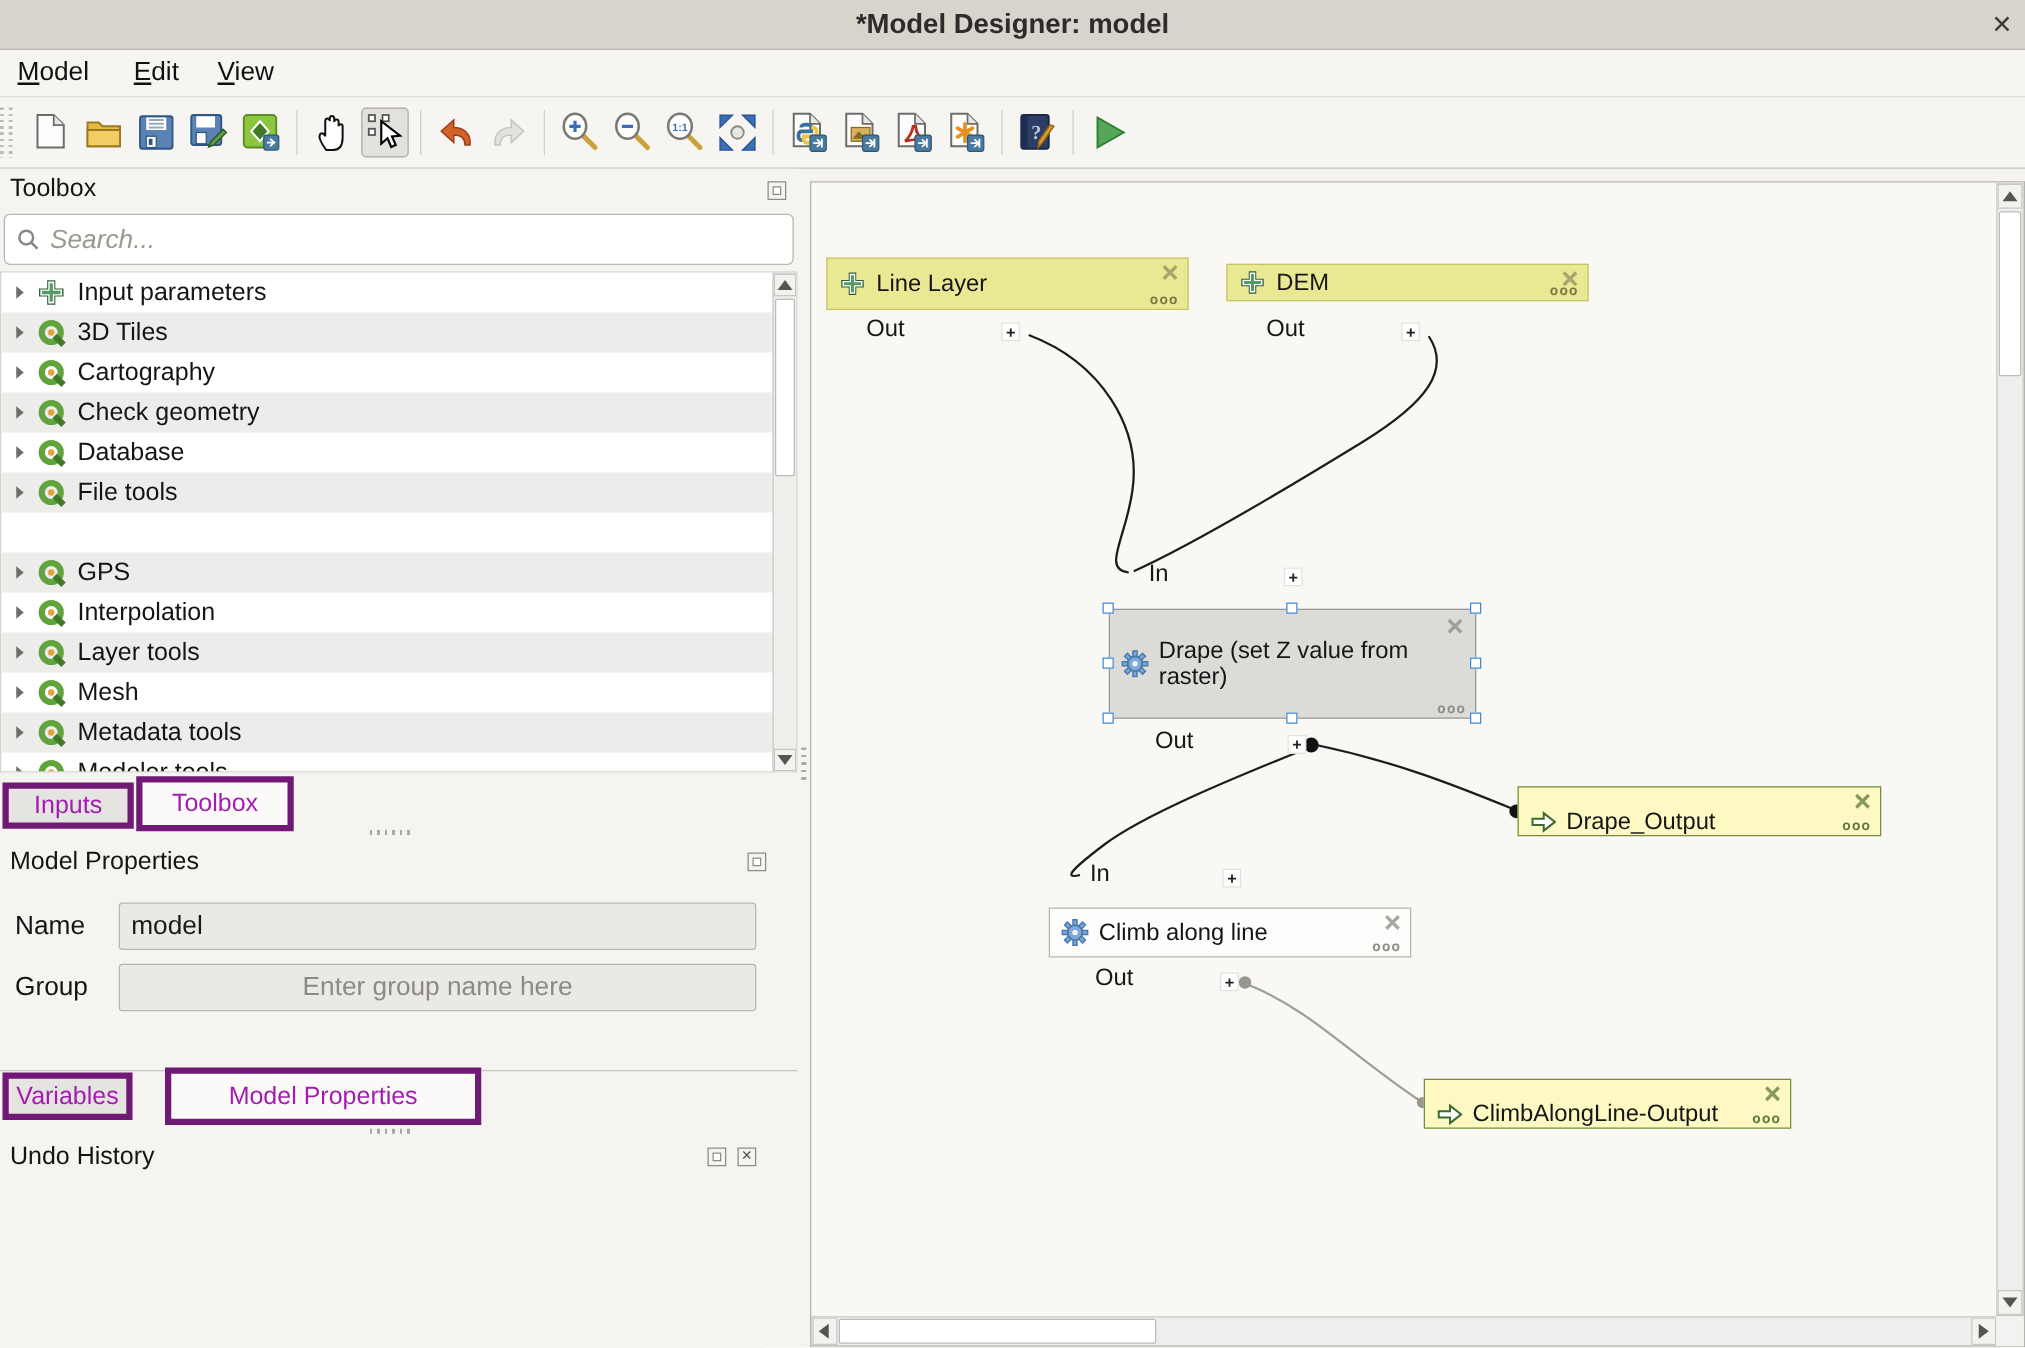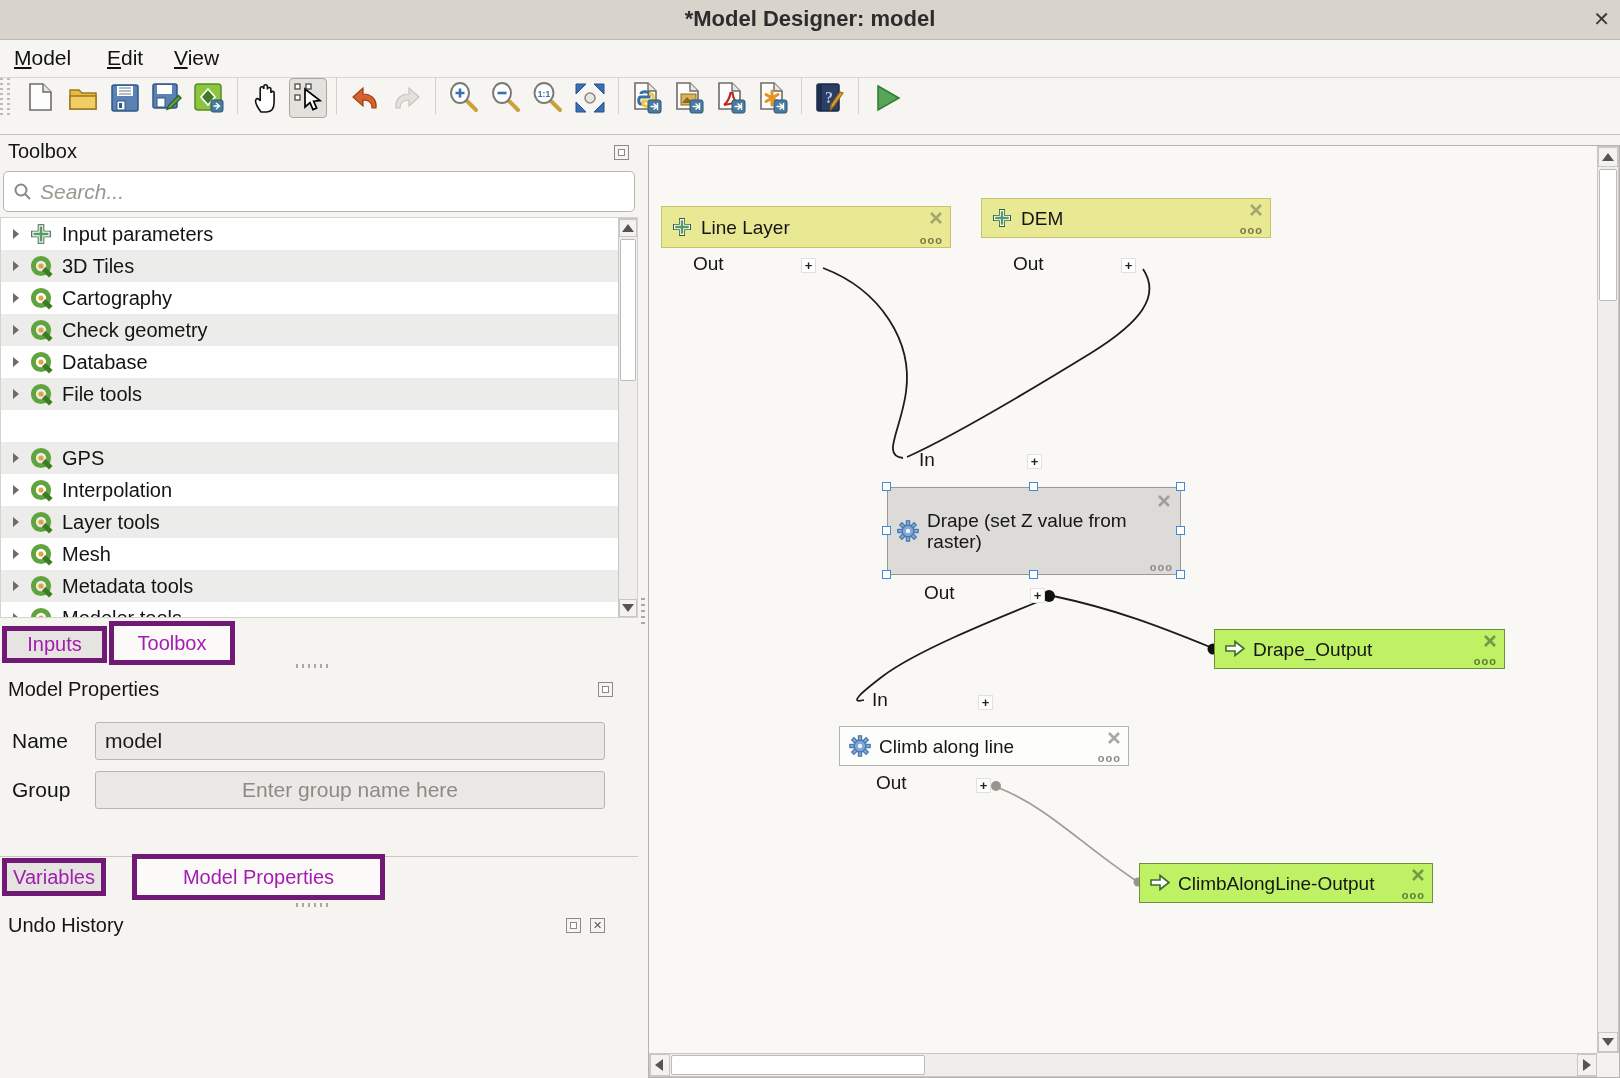--- a/index.html
+++ b/index.html
@@ -11,21 +11,21 @@
   .titlebar .ttl { position:absolute; left:0; top:6px; width:100%; text-align:center; font-size:22px; font-weight:700; color:#2c2c2c; }
   .titlebar .close { position:absolute; right:10px; top:7px; font-size:20px; font-weight:700; color:#3a3a3a; cursor:default; }
 
   
   .menubar { position:absolute; left:0; top:41px; width:1620px; height:37px; background:#f6f5f2; border-bottom:1px solid #d8d6d1; }
   .menubar .mi { position:absolute; top:5px; font-size:21px; color:#111; }
   .menubar .mi u { text-decoration:underline; }
   #m0{left:14px} #m1{left:107px} #m2{left:174px}
 
   
-  .toolbar { position:absolute; left:0; top:78px; width:1620px; height:57px; background:#f6f5f2; border-bottom:1px solid #c6c4c0; display:flex; align-items:flex-start; }
+  .toolbar { position:absolute; left:0; top:78px; width:1620px; height:57px; background:#f6f5f2; border-bottom:1px solid #c6c4c0; display:flex; align-items:center; }
   .grip2 { width:3px; height:40px; margin-right:10px; background:repeating-linear-gradient(to bottom,#bdbbb7 0 2px,transparent 2px 5px);}
   .tbtn { width:38px; height:40px; display:flex; align-items:center; justify-content:center; margin:0 2px; border:1px solid transparent; border-radius:4px; }
   .tbtn.pressed { background:#e3e1dc; border-color:#a9a7a1; }
   .tsep { width:1px; height:36px; background:#d2d0cb; margin:0 7px; }
 
   
   .panel { position:absolute; left:0; top:135px; width:638px; height:943px; background:#f5f4f1; }
   .secttl { position:absolute; left:8px; font-size:20px; color:#141414; }
   .floatbtn { position:absolute; width:15px; height:15px; border:1px solid #8d8b86; background:#f5f4f1; }
   .floatbtn i { position:absolute; left:3px; top:3px; width:7px; height:7px; border:1px solid #8d8b86; background:#fff; }
@@ -72,21 +72,21 @@
   
   .canvas { position:absolute; left:648px; top:145px; width:972px; height:933px; border:1px solid #b5b3af; background:#f9f8f5; }
   .cv { position:absolute; left:0; top:0; width:948px; height:906px; overflow:hidden; }
   .node { position:absolute; border:1px solid; display:flex; align-items:center; }
   .node .nlbl { font-size:19px; line-height:21px; color:#161616; }
   .node .nx { position:absolute; top:3px; right:6px; opacity:.75; }
   .node .ndots { position:absolute; bottom:1px; right:7px; font-size:11px; font-weight:700; letter-spacing:1px; color:rgba(60,60,30,.65); }
   .n-input { background:#e9e893; border-color:#c5c46a; }
   .n-alg-sel { background:#dcdbd8; border-color:#9a9894; }
   .n-alg { background:#fdfdfc; border-color:#b5b3ae; }
-  .n-out { background:#bef264; border-color:#6d8f3f; }
+  .n-out { background:#fef9c3; border-color:#6d8f3f;align-items:flex-end; }
   .nicon { margin:0 8px 0 9px; flex:0 0 auto; display:flex; }
   .port { position:absolute; font-size:19px; color:#161616; }
   .plusbox { position:absolute; width:15px; height:15px; background:#fff; border:1px solid #e3e1dd; font-size:13px; font-weight:700; line-height:13px; text-align:center; color:#222; }
   .handle { position:absolute; width:9px; height:9px; background:#fff; border:1.5px solid #4089d5; }
 </style>
 </head>
 <body>
 
 <svg width="0" height="0" style="position:absolute">
   <defs>
@@ -467,21 +467,21 @@
           </svg>
         <span class="nlbl">Line Layer</span>
         <svg class="nx" width="16" height="16" style="color:#8f8f62">
             <use href="#nodex"></use>
           </svg>
         <span class="ndots">ooo</span>
       </div>
       <span class="port" style="left:44px; top:107px">Out</span>
       <div class="plusbox" style="left:152px; top:112px">+</div>
 
-      <div class="node n-input" style="left:332px; top:52px; width:290px; height:40px">
+      <div class="node n-input" style="left:332px; top:65px; width:290px; height:30px">
         <svg class="nicon" width="22" height="22" viewBox="0 0 22 22">
             <use href="#plusicon"></use>
           </svg>
         <span class="nlbl">DEM</span>
         <svg class="nx" width="16" height="16" style="color:#8f8f62">
             <use href="#nodex"></use>
           </svg>
         <span class="ndots">ooo</span>
       </div>
       <span class="port" style="left:364px; top:107px">Out</span>

